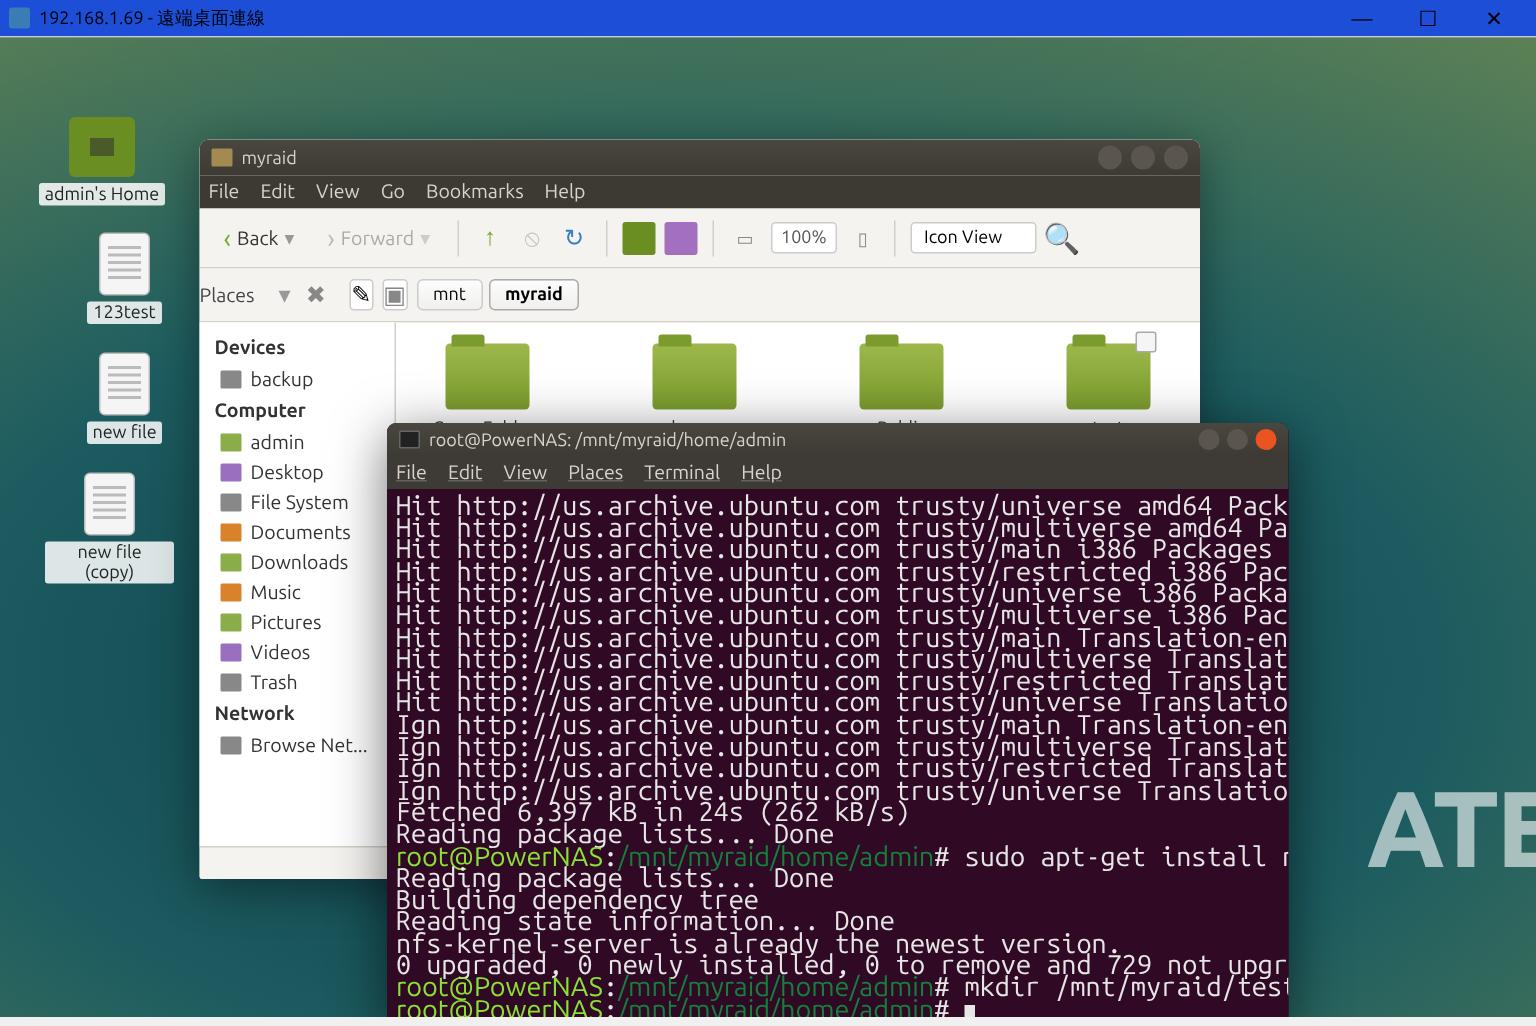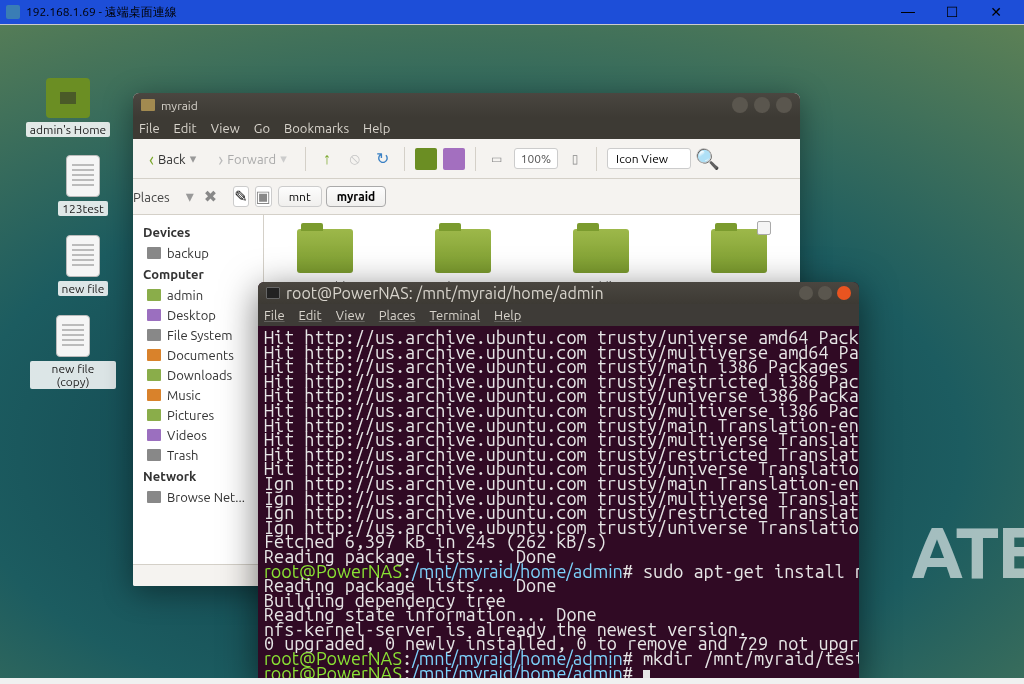--- a/index.html
+++ b/index.html
@@ -57,30 +57,30 @@
 .fm-side .ic.pur { background: #9b6fbf; }
 
 .fm-content { flex: 1; padding: 14px; display: flex; gap: 44px; align-items: flex-start; }
 .fm-item { width: 94px; text-align: center; font-size: 12px; color: #333; }
 .fm-item .fic { width: 56px; height: 44px; margin: 0 auto 6px; background: linear-gradient(#9db84a,#7b9b2e); border-radius: 3px; position: relative; }
 .fm-item .fic::before { content: ""; position: absolute; top: -6px; left: 4px; width: 22px; height: 8px; background: #7b9b2e; border-radius: 2px 2px 0 0; }
 .fm-item .lock { position: absolute; right: -4px; top: -8px; width: 14px; height: 14px; background: #f5f5f5; border: 1px solid #aaa; border-radius: 2px; }
 
 
 .term { position: absolute; left: 253px; top: 251px; width: 601px; height: 402px; background: #2c001e; border-radius: 6px 6px 2px 2px; box-shadow: 0 8px 36px rgba(0,0,0,0.55); overflow: hidden; display: flex; flex-direction: column; }
-.term-head { height: 22px; background: linear-gradient(#4a4640,#3d3a34); display: flex; align-items: center; padding: 0 8px; color: #d8d4cc; font-size: 16px; }
+.term-head { height: 22px; background: linear-gradient(#4a4640,#3d3a34); display: flex; align-items: center; padding: 0 8px; color: #d8d4cc; font-size: 12px; }
 .term-head .tic { width: 14px; height: 12px; background: #222; margin-right: 6px; border-radius: 1px; border: 1px solid #666; }
 .term-head .spacer { flex: 1; }
 .term-head .wbtn { width: 14px; height: 14px; border-radius: 50%; margin-left: 5px; background: #5a564e; }
 .term-head .wbtn.close { background: #e95420; }
 .term-menu { height: 22px; background: #3e3b37; display: flex; align-items: center; padding: 0 6px; gap: 14px; color: #d8d4cc; font-size: 13px; }
 .term-menu span { text-decoration: underline; text-decoration-color: rgba(255,255,255,0.2); }
 .term-body { flex: 1; background: #300a24; padding: 4px 6px; font-family: "Ubuntu Mono", Consolas, monospace; font-size: 18px; line-height: 14.6px; color: #e6e6e6; white-space: pre; overflow: hidden; }
 .term-body .p1 { color: #8ae234; }
-.term-body .p2 { color: #7dd3fc; }
+.term-body .p2 { color: #15803d; }
 .term-body .cursor { display: inline-block; width: 7px; height: 13px; background: #e6e6e6; vertical-align: text-bottom; }
 </style>
 </head>
 <body>
 
 <div class="win-titlebar">
   <div class="icon"></div>
   <span>192.168.1.69 - 遠端桌面連線</span>
   <div class="spacer"></div>
   <div class="win-btn">

